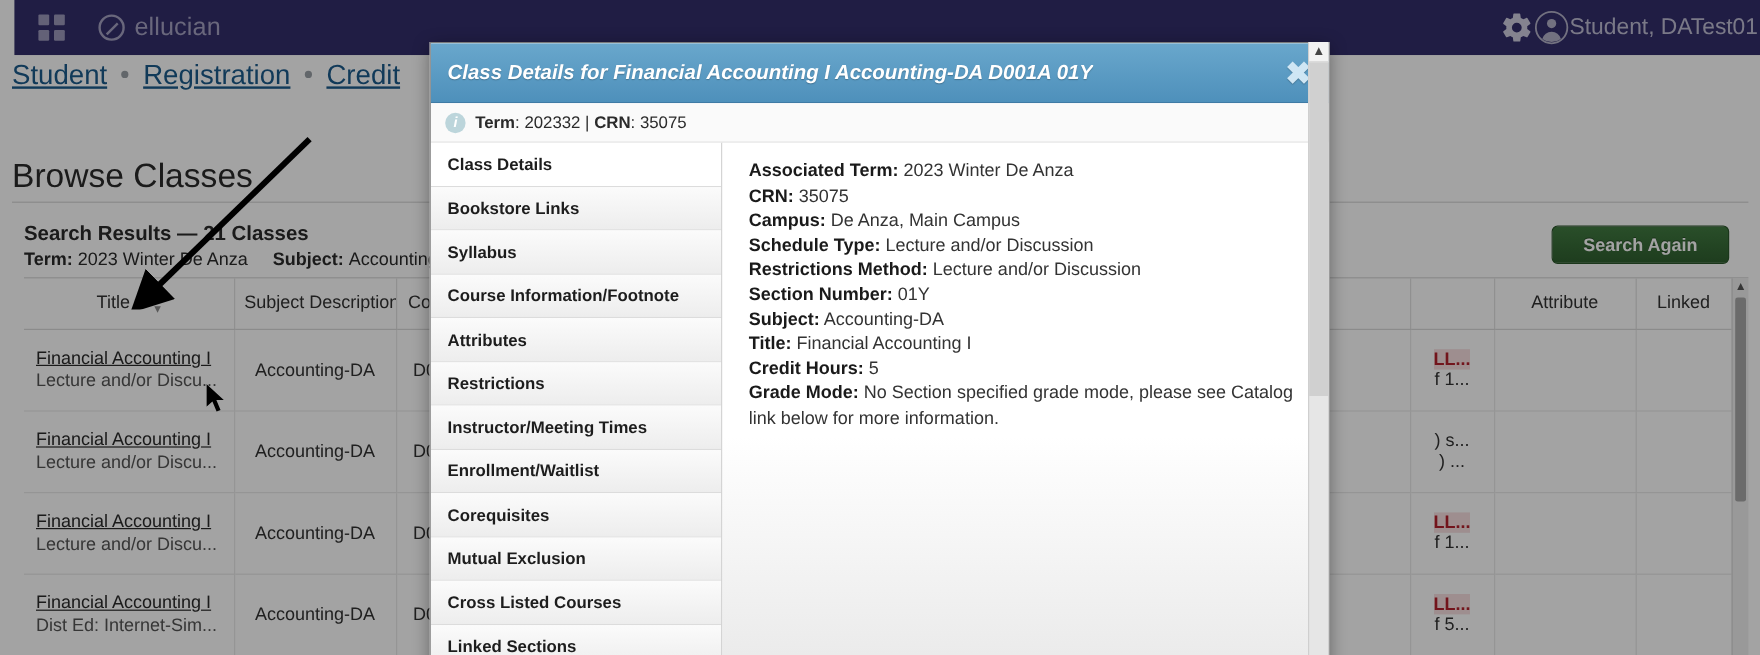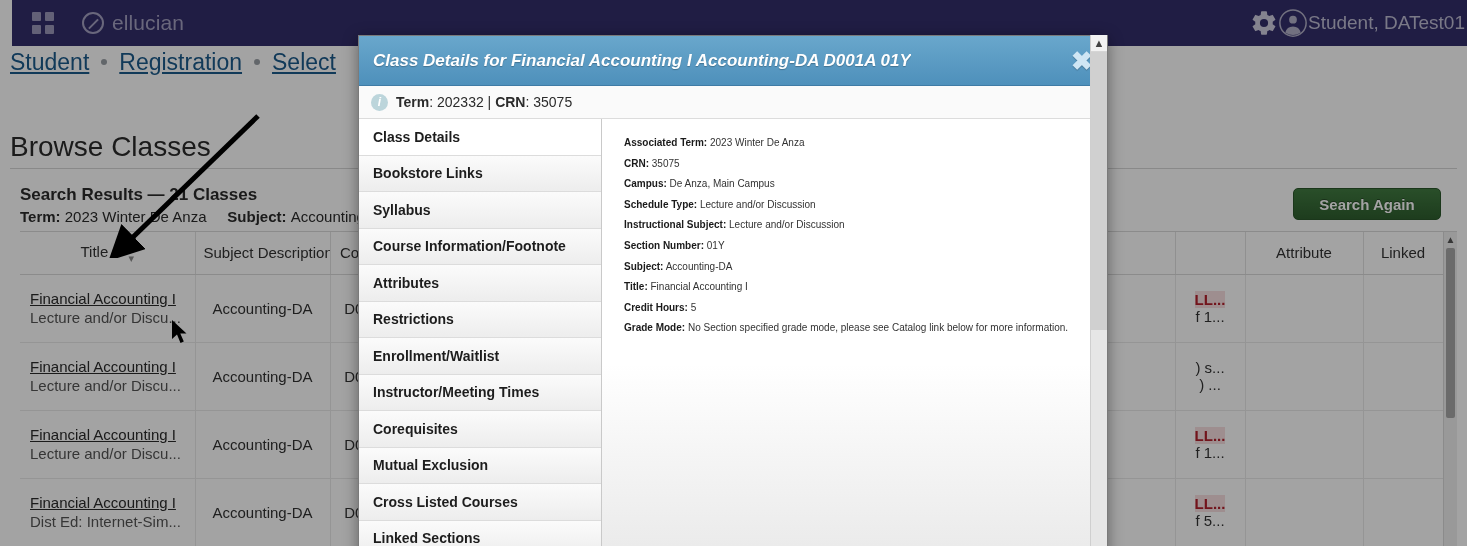--- a/index.html
+++ b/index.html
@@ -405,21 +405,21 @@
   }
 
   
   .tab-content {
     flex: 1 1 auto;
     padding: 14px 20px 10px 22px;
     background: linear-gradient(#ffffff 55%, #e9e9e9 100%);
     overflow: hidden;
   }
   .detail-line {
-    font-size: 10px;
+    font-size: 15px;
     color: #333;
     line-height: 20.6px;
     margin: 0;
   }
   .detail-line b {
     color: #1a1a1a;
     font-weight: bold;
   }
 
   
@@ -482,21 +482,21 @@
         </span>
         <span class="user-name">Student, DATest01</span>
       </div>
     </div>
 
     <div class="breadcrumb">
       <a>Student</a>
       <span class="crumb-dot"></span>
       <a>Registration</a>
       <span class="crumb-dot"></span>
-      <a>Select</a>
+      <a>Credit</a>
     </div>
 
     <h1 class="page-title">Browse Classes</h1>
 
     <div class="results-panel">
       <div class="results-head">
         <div class="rh-line1">Search Results — 21 Classes</div>
         <div class="rh-line2">
           <span>Term:</span>
           <span class="val">2023 Winter De Anza</span>
@@ -645,22 +645,22 @@
 
     <div class="modal-body">
 
       <div class="tab-rail">
         <div class="tab-item active">Class Details</div>
         <div class="tab-item">Bookstore Links</div>
         <div class="tab-item">Syllabus</div>
         <div class="tab-item">Course Information/Footnote</div>
         <div class="tab-item">Attributes</div>
         <div class="tab-item">Restrictions</div>
+        <div class="tab-item">Instructor/Meeting Times</div>
         <div class="tab-item">Enrollment/Waitlist</div>
-        <div class="tab-item">Instructor/Meeting Times</div>
         <div class="tab-item">Corequisites</div>
         <div class="tab-item">Mutual Exclusion</div>
         <div class="tab-item">Cross Listed Courses</div>
         <div class="tab-item">Linked Sections</div>
       </div>
 
       <div class="tab-content">
         <p class="detail-line">
           <b>Associated Term:</b>
           <span>2023 Winter De Anza</span>
@@ -671,21 +671,21 @@
         </p>
         <p class="detail-line">
           <b>Campus:</b>
           <span>De Anza, Main Campus</span>
         </p>
         <p class="detail-line">
           <b>Schedule Type:</b>
           <span>Lecture and/or Discussion</span>
         </p>
         <p class="detail-line">
-          <b>Instructional Subject:</b>
+          <b>Restrictions Method:</b>
           <span>Lecture and/or Discussion</span>
         </p>
         <p class="detail-line">
           <b>Section Number:</b>
           <span>01Y</span>
         </p>
         <p class="detail-line">
           <b>Subject:</b>
           <span>Accounting-DA</span>
         </p>

